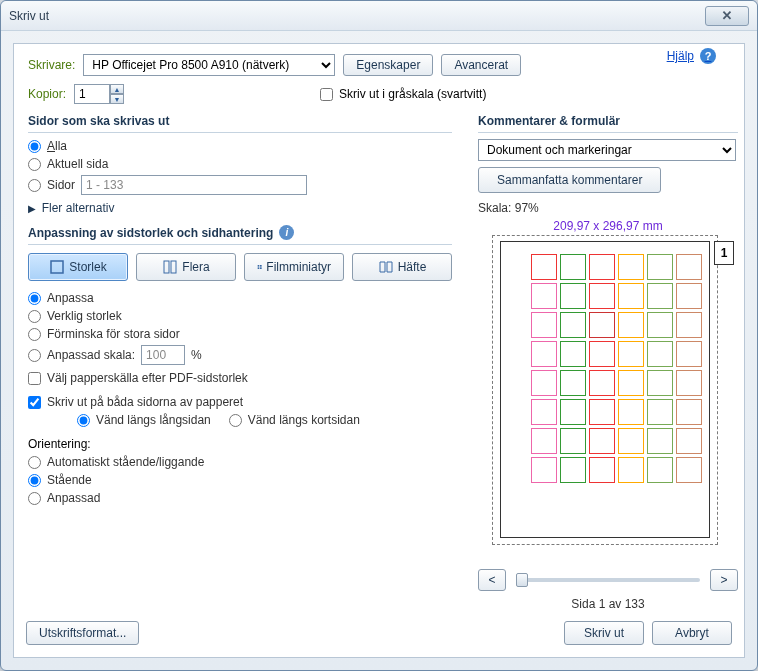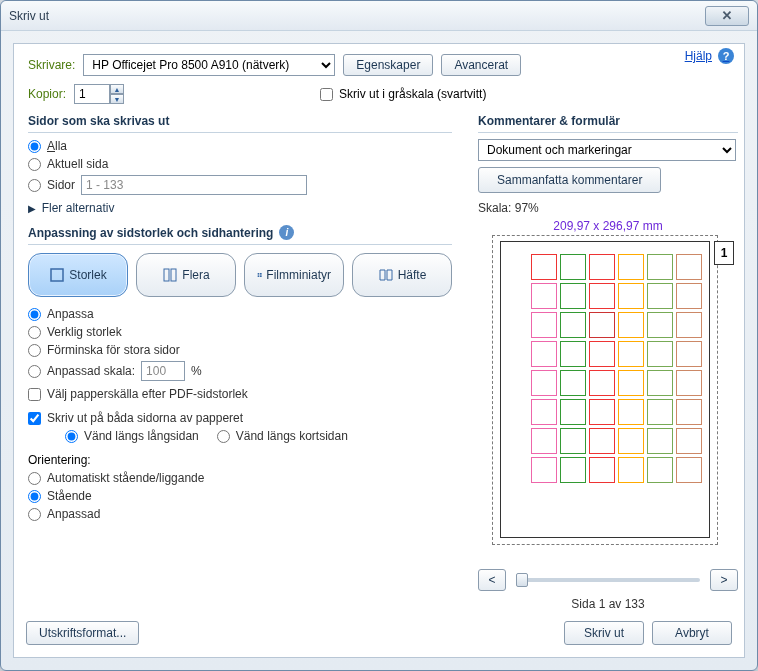--- a/index.html
+++ b/index.html
@@ -28,24 +28,24 @@
 .section-title { font-weight: 600; color: #1d3753; margin: 2px 0 6px; }
 .underline { border-bottom: 1px solid #c5d3e0; padding-bottom: 4px; }
 .group { margin-bottom: 10px; }
 .radio-row { display: flex; align-items: center; gap: 6px; margin: 4px 0; color: #333; }
 .radio-row label u { text-decoration: underline; }
 .pages-input { width: 226px; color: #888; }
 .expand { display:flex; align-items:center; gap:6px; color:#1d3753; margin-top:6px; cursor:pointer;}
 .expand .tri { font-size:10px; }
 .info-icon { display:inline-flex; width:15px;height:15px;border-radius:50%;background:#5a8fcb;color:#fff;align-items:center;justify-content:center;font-style:italic;font-weight:bold;font-size:10px;}
 .seg-btns { display:flex; gap:8px; margin: 8px 0 10px;}
-.seg-btns .btn { height: 44px; width: 100px; justify-content:center;border-radius:13px;}
+.seg-btns .btn { height: 28px; width: 100px; justify-content:center;}
 .seg-btns .btn.active { background: linear-gradient(#cfe7ff,#a9d1f8); border-color:#4e86c5; box-shadow: inset 0 0 0 1px #e9f3ff;}
 .scale-input { width:44px; color:#888;}
-.help { position:absolute; right:10px; top:4px; display:flex; align-items:center; gap:6px; color:#0a49c8; text-decoration:underline; cursor:pointer;}
+.help { position:absolute; right:28px; top:4px; display:flex; align-items:center; gap:6px; color:#0a49c8; text-decoration:underline; cursor:pointer;}
 .help-q { width:16px;height:16px;border-radius:50%;background:#3a84d6;color:#fff;display:flex;align-items:center;justify-content:center;font-weight:bold;font-size:11px; text-decoration:none;}
 .select-comments { width:258px; height:22px;}
 .summarize-btn { height: 26px; padding: 0 18px; margin-top:6px;}
 .scale-row { margin-top: 8px; color:#333;}
 .preview-dims { text-align:center; margin-top:4px; color:#6d28d9;}
 .preview { position:relative; width:260px; height:326px; margin:4px auto 0; }
 .page { position:absolute; left:22px; top:4px; width:210px; height:297px; background:#fff; border:1px solid #333; }
 .dash { position:absolute; left:14px; top:-2px; width:226px; height:310px; border:1px dashed #7a7a7a; }
 .pgnum { position:absolute; right:4px; top:4px; width:20px; height:24px; border:1px solid #333; background:#fff; display:flex; align-items:center; justify-content:center; font-weight:bold;}
 .grid-icons { position:absolute; left:30px; top:12px; display:grid; grid-template-columns: repeat(6, 26px); grid-auto-rows: 26px; gap:3px; }
@@ -183,21 +183,21 @@
             </div>
         </div>
 
         <div class="group">
           <div class="radio-row">
               <label class="chk">
                 <input type="checkbox" checked="" style="">
                 <span>Skriv ut på båda sidorna av papperet</span>
               </label>
             </div>
-          <div class="radio-row" style="margin-left:16px; gap:18px;padding-left:21px;">
+          <div class="radio-row" style="margin-left:28px; gap:18px;padding-left:21px;">
             <span style="display:flex;align-items:center;gap:6px;">
                 <input type="radio" name="flip" checked="" style="">
                 <label>Vänd längs långsidan</label>
               </span>
             <span style="display:flex;align-items:center;gap:6px;">
                 <input type="radio" name="flip" style="">
                 <label>Vänd längs kortsidan</label>
               </span>
           </div>
         </div>

